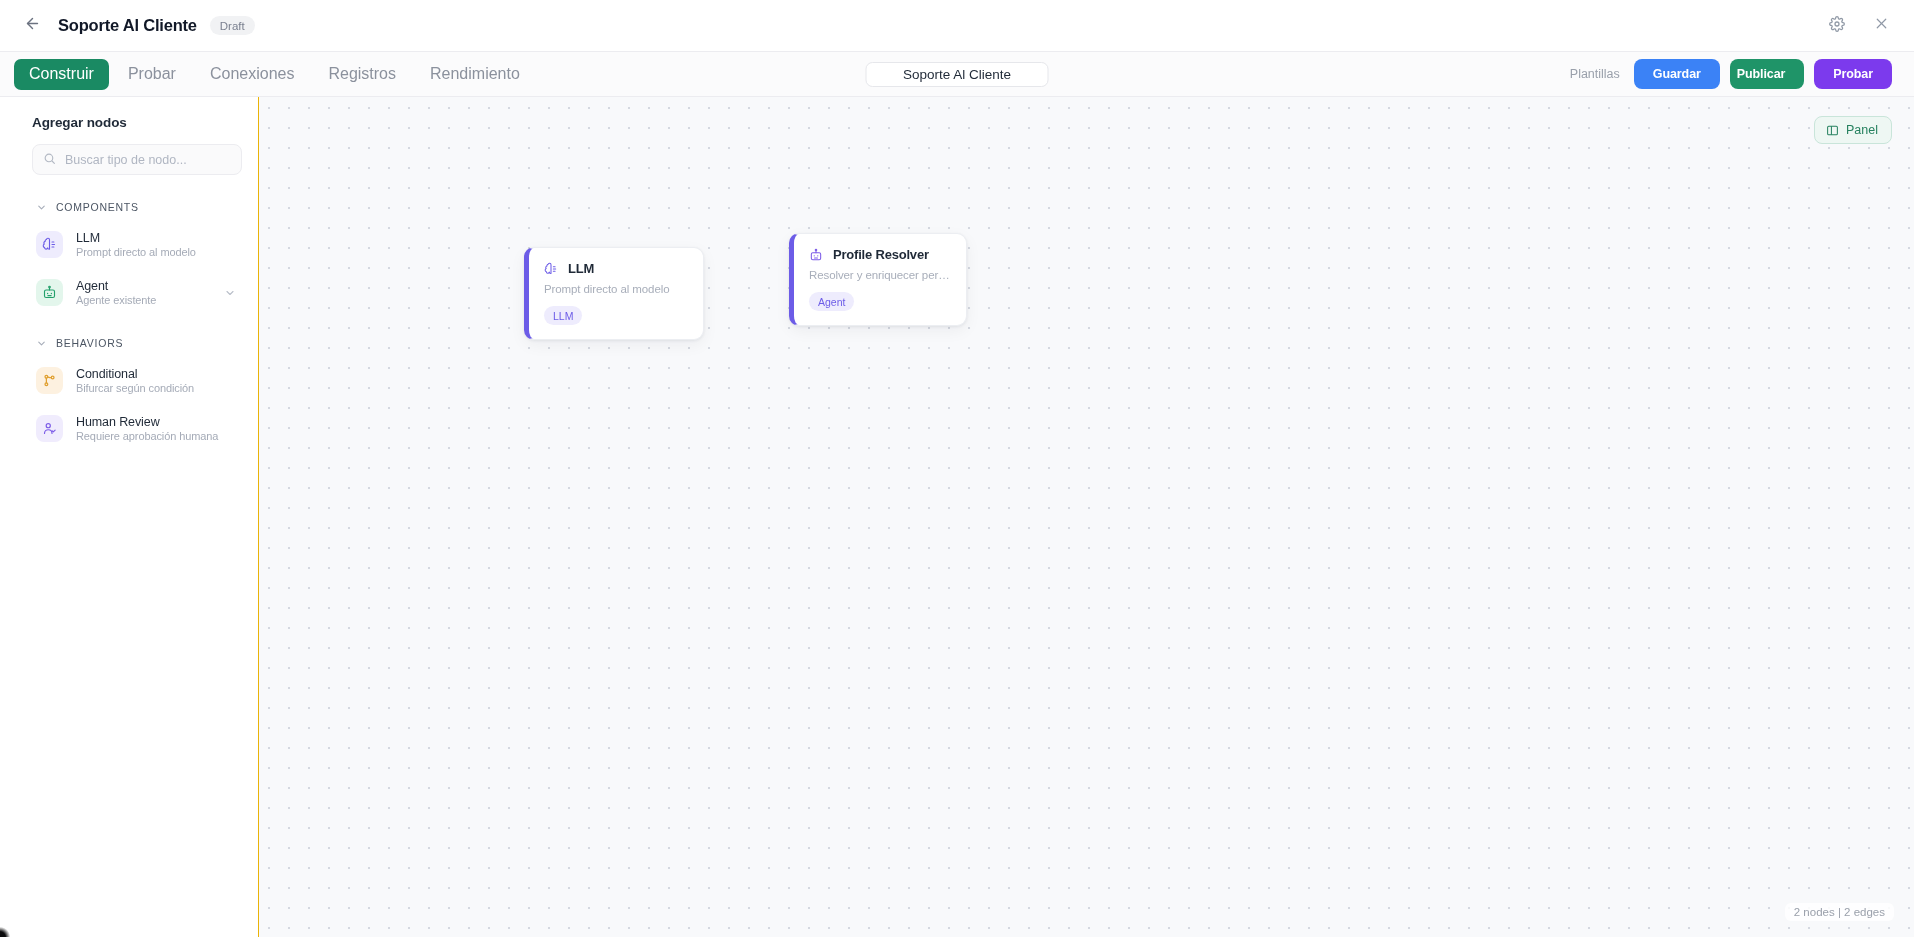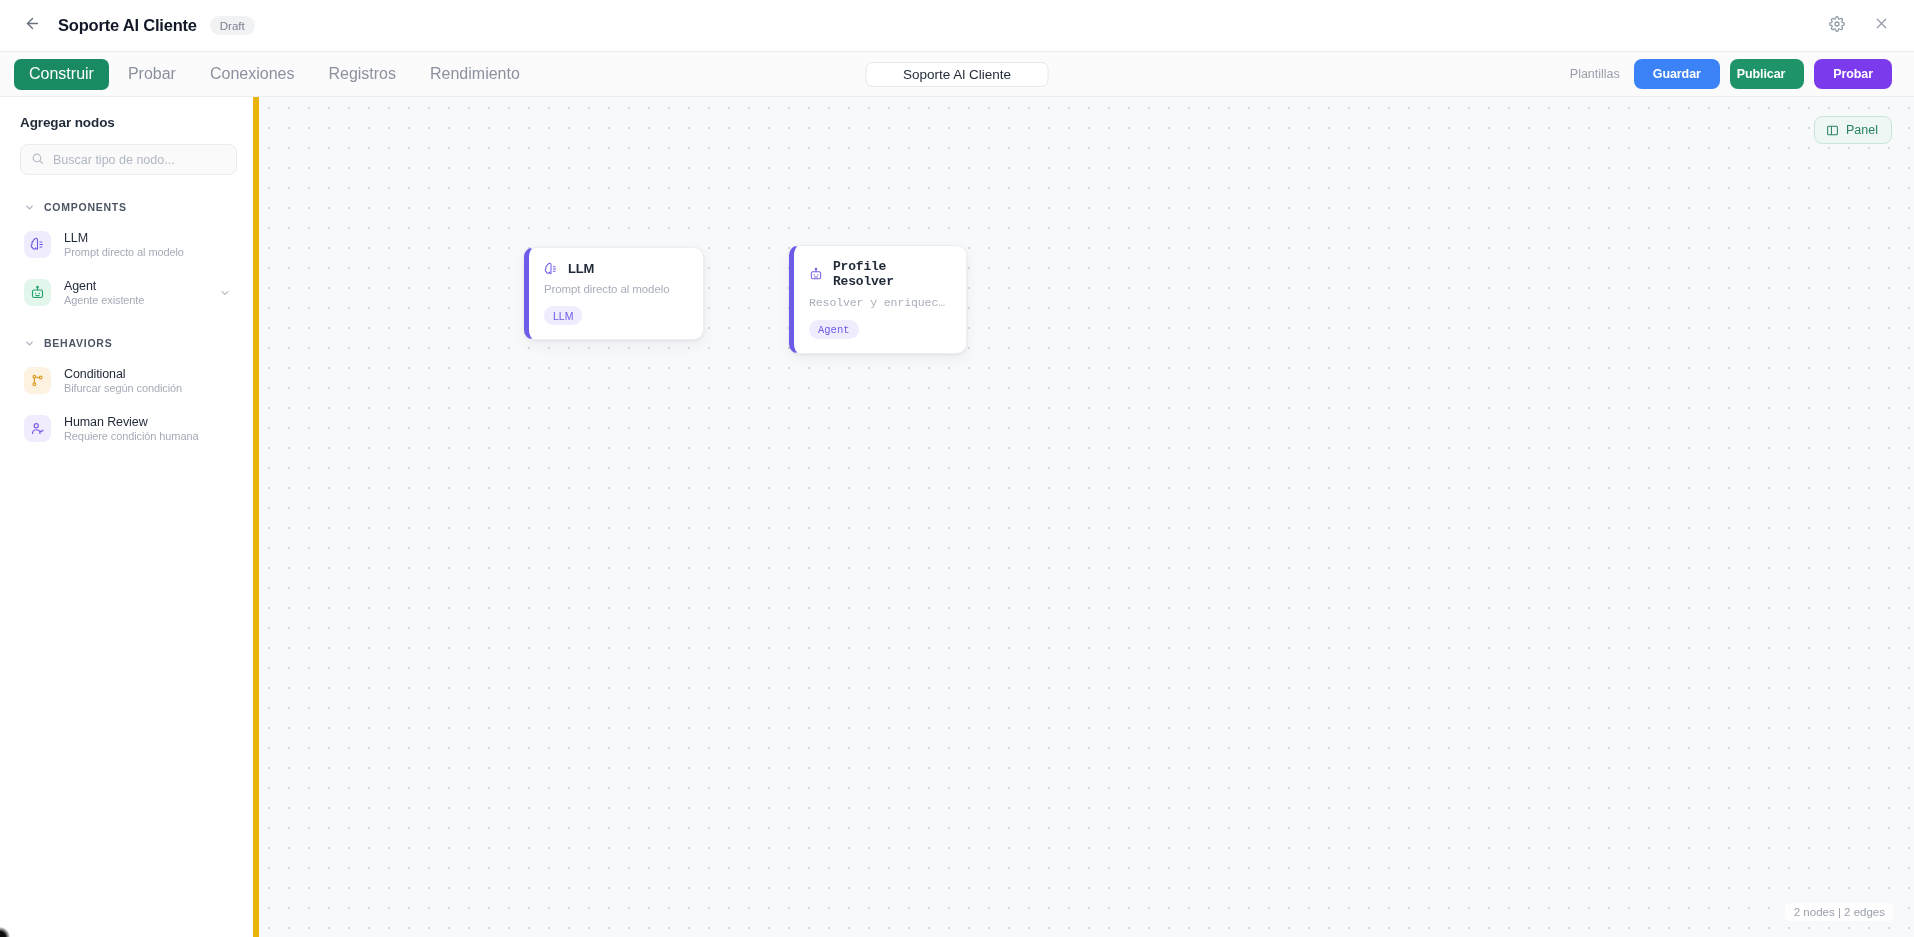--- a/index.html
+++ b/index.html
@@ -91,22 +91,22 @@
   .btn-publish { background: #1f9468; padding-left: 7px; }
   .btn-test    { background: #7c3aed; }
 
   
   .body-wrap { display: flex; height: calc(937px - 52px - 45px); }
 
   
   .sidebar {
     width: 259px; flex: 0 0 259px;
     background: #ffffff;
-    border-right: 6px solid #eab308;
-    padding: 18px 16px 0 20px;
+    border-right: 1px solid #eab308;
+    padding: 18px 16px 0 32px;
     overflow-y: auto;
   }
   .sidebar-title {
     font-size: 13.5px; font-weight: 700; color: #1f2937;
     margin-bottom: 14px; letter-spacing: -0.1px;
   }
   .search-box {
     display: flex; align-items: center; gap: 9px;
     background: #fafafb;
     border: 1px solid #ececf0;
@@ -121,21 +121,21 @@
     font-family: "Liberation Sans", sans-serif;
   }
   .search-input::placeholder { color: #b0b6c2; }
 
   .group-head {
     display: flex; align-items: center; gap: 9px;
     margin-bottom: 11px; cursor: pointer; padding-left: 4px;
   }
   .group-head .chev { color: #a7adb9; display:flex; }
   .group-label {
-    font-size: 10.5px; font-weight: 700; color: #4b5563;
+    font-size: 10.5px; font-weight: 400; color: #4b5563;
     letter-spacing: 0.75px;
   }
 
   .node-item {
     display: flex; align-items: center; gap: 13px;
     padding: 7px 6px 7px 4px; border-radius: 8px; cursor: pointer;
     margin-bottom: 7px; position: relative;
   }
   .node-icon {
     width: 27px; height: 27px; flex: 0 0 27px;
@@ -349,21 +349,21 @@
     <div class="node-item">
       <span class="node-icon" style="background:#f0ecfd;color:#7c5ce7;">
         <svg width="15" height="15" viewBox="0 0 24 24" fill="none" stroke="currentColor" stroke-width="1.9" stroke-linecap="round" stroke-linejoin="round">
             <circle cx="10" cy="7.5" r="3.3"></circle>
             <path d="M4 20c0-3.6 2.7-6 6-6s6 2.4 6 6"></path>
             <polyline points="16.5 16 18 17.5 21 14.5"></polyline>
           </svg>
       </span>
       <span class="node-texts">
         <span class="node-name">Human Review</span>
-        <span class="node-desc">Requiere condición humana</span>
+        <span class="node-desc">Requiere aprobación humana</span>
       </span>
     </div>
 
   </div>
 
   <div class="canvas">
 
     <div class="panel-toggle">
       <span style="display:flex;">
         <svg width="13" height="13" viewBox="0 0 24 24" fill="none" stroke="currentColor" stroke-width="1.9" stroke-linejoin="round">
@@ -387,21 +387,21 @@
               <path d="M16 12h4"></path>
               <path d="M16 16h3"></path>
             </svg>
         </span>
         <span class="fn-title">LLM</span>
       </div>
       <div class="fn-desc">Prompt directo al modelo</div>
       <div class="fn-badge">LLM</div>
     </div>
 
-    <div class="flow-node" style="left:530px; top:148px; width:178px;font-family:Liberation Mono, monospace;">
+    <div class="flow-node" style="left:530px; top:136px; width:178px;">
       <div class="fn-head">
         <span style="display:flex;color:#7c5ce7;">
           <svg width="14" height="14" viewBox="0 0 24 24" fill="none" stroke="currentColor" stroke-width="1.8" stroke-linecap="round" stroke-linejoin="round">
               <rect x="4" y="8" width="16" height="12" rx="2.5"></rect>
               <path d="M12 8V4.5"></path>
               <circle cx="12" cy="3.3" r="1.3"></circle>
               <circle cx="9" cy="13.5" r="1.1" fill="currentColor" stroke="none"></circle>
               <circle cx="15" cy="13.5" r="1.1" fill="currentColor" stroke="none"></circle>
               <path d="M9.5 17h5"></path>
             </svg>

